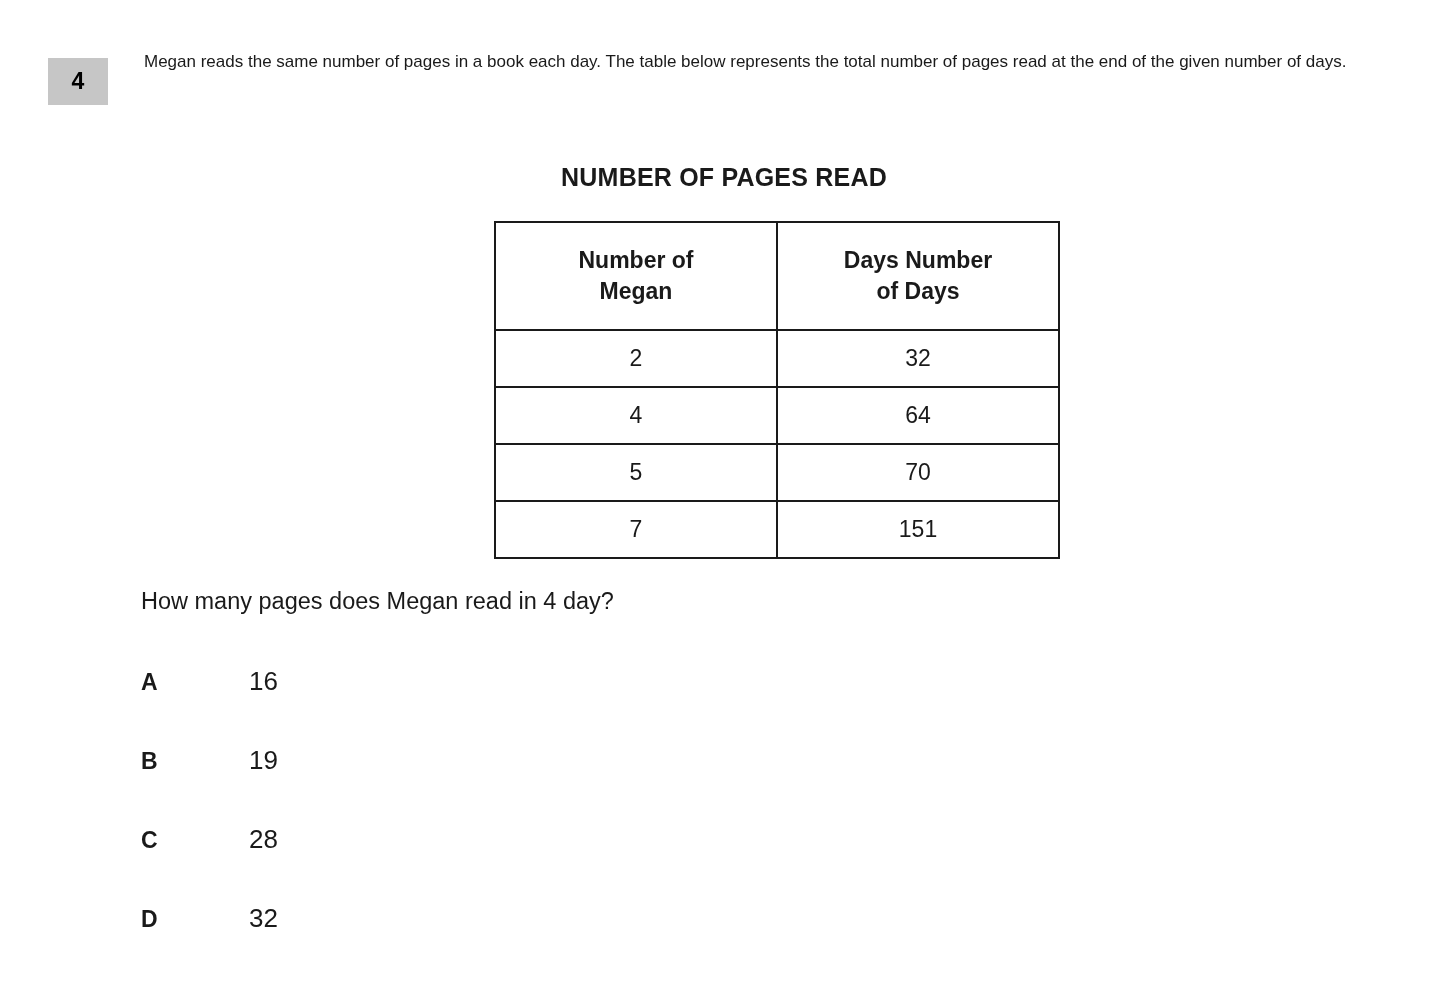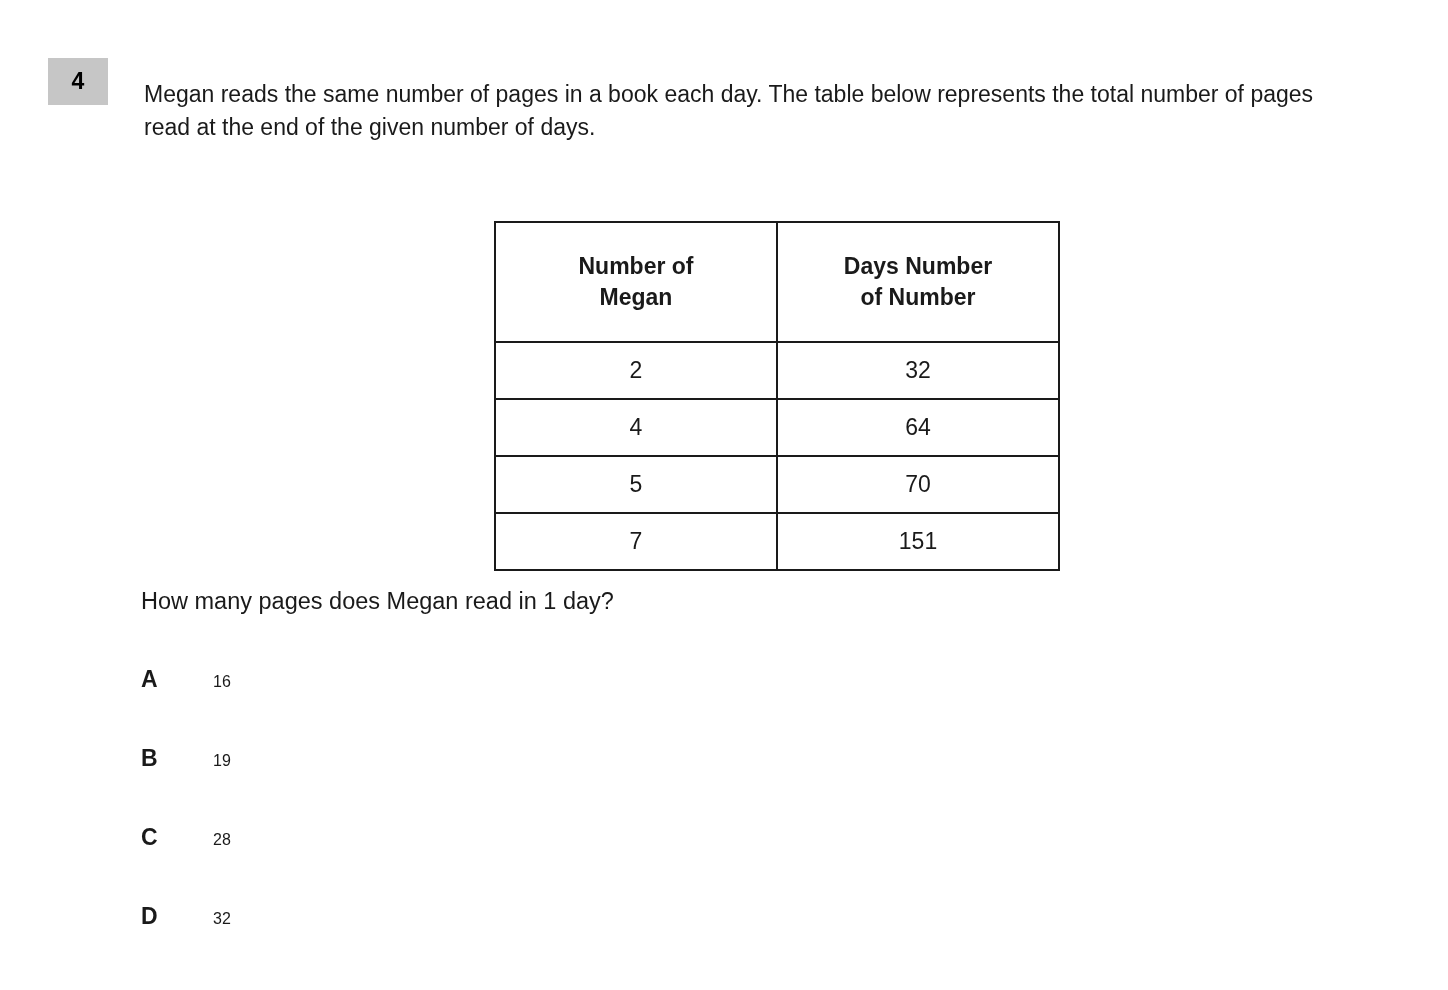--- a/index.html
+++ b/index.html
@@ -37,24 +37,23 @@
     font-size: 23px;
     font-weight: bold;
     color: #000000;
   }
 
   .stem {
     position: absolute;
     left: 144px;
     top: 50px;
     width: 1205px;
-    font-size: 23px;
+    font-size: 17px;
     line-height: 1.42;
     color: #1a1a1a;
-    margin-top: 28px;
   }
 
   .table-title {
     position: absolute;
     left: 0;
     top: 163px;
     width: 1448px;
     text-align: center;
     font-size: 25px;
     font-weight: bold;
@@ -74,21 +73,21 @@
     border: 2px solid #1a1a1a;
     text-align: center;
     font-size: 23px;
     color: #1a1a1a;
   }
   .data-table th {
     width: 268px;
     height: 98px;
     font-weight: bold;
     line-height: 1.35;
-    padding: 10px 6px;
+    padding: 4px 6px;
     vertical-align: middle;
   }
   .data-table td {
     height: 53px;
     font-weight: normal;
     vertical-align: middle;
   }
 
   .prompt {
     position: absolute;
@@ -106,47 +105,49 @@
     font-size: 22px;
   }
   .choice .letter {
     width: 72px;
     font-weight: bold;
     font-size: 23px;
     color: #1a1a1a;
   }
   .choice .val {
     color: #1a1a1a;
-    font-size: 16px;
+    font-size: 26px;
+    margin-left: 36px;
   }
   .choice-0 { top: 666px; }
   .choice-1 { top: 745px; }
   .choice-2 { top: 824px; }
   .choice-3 { top: 903px; }
 </style>
 </head>
 <body>
 
 <div class="question-wrap">
 
   <div class="qnum-badge">4</div>
 
   <div class="stem">Megan reads the same number of pages in a book each day. The table below represents the total number of pages read at the end of the given number of days.</div>
 
+  <div class="table-title">NUMBER OF PAGES READ</div>
 
   <table class="data-table">
     <thead>
       <tr>
         <th>
           <span>Number of</span><br>
           <span>Megan</span>
         </th>
         <th>
           <span>Days Number</span><br>
-          <span>of Number</span>
+          <span>of Days</span>
         </th>
       </tr>
     </thead>
     <tbody>
       <tr>
         <td>2</td>
         <td>32</td>
       </tr>
       <tr>
         <td>4</td>
@@ -156,21 +157,21 @@
         <td>5</td>
         <td>70</td>
       </tr>
       <tr>
         <td>7</td>
         <td>151</td>
       </tr>
     </tbody>
   </table>
 
-  <div class="prompt">How many pages does Megan read in 1 day?</div>
+  <div class="prompt">How many pages does Megan read in 4 day?</div>
 
   <div class="choice choice-0">
     <span class="letter">A</span>
     <span class="val">16</span>
   </div>
   <div class="choice choice-1">
     <span class="letter">B</span>
     <span class="val">19</span>
   </div>
   <div class="choice choice-2">

